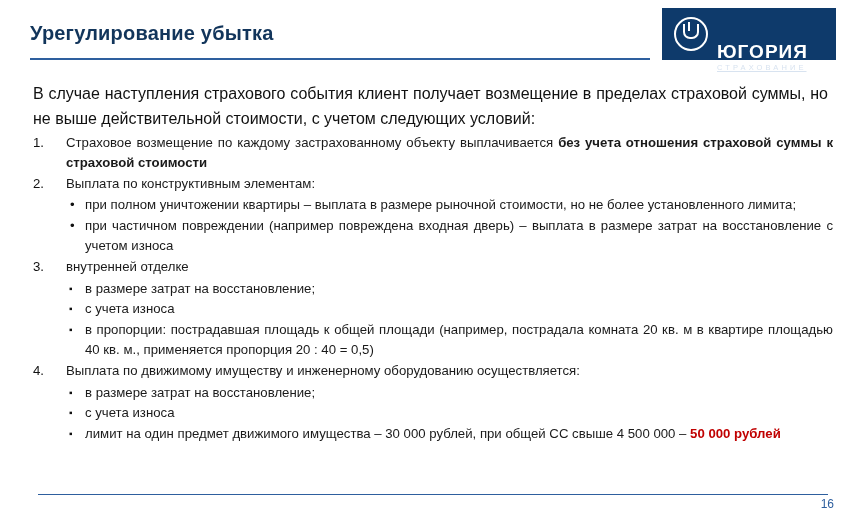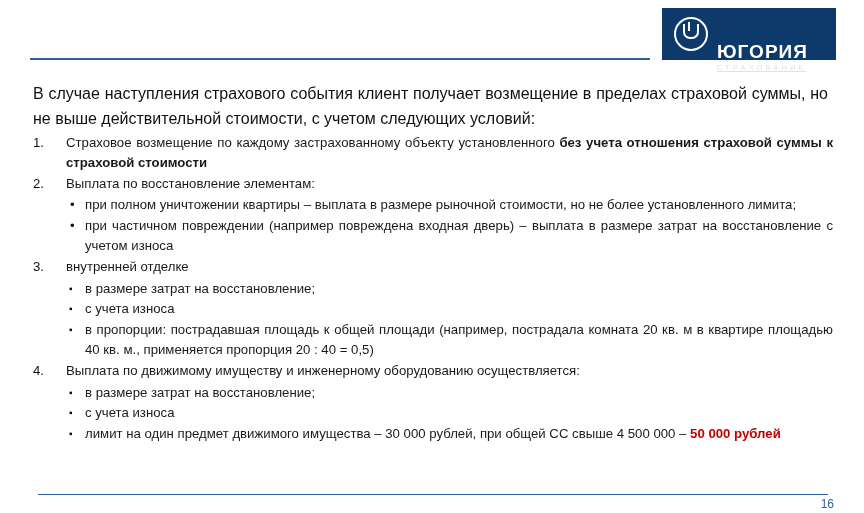--- a/index.html
+++ b/index.html
@@ -178,42 +178,43 @@
     bottom: 2px;
     font-size: 12px;
     color: #2e5f9e;
   }
 </style>
 </head>
 <body>
 
 <div class="slide">
 
+  <div class="title">Урегулирование убытка</div>
   <div class="title-rule"></div>
 
   <div class="logo">
     <div class="logo-mark"></div>
     <div class="logo-text">
       <div class="logo-name">ЮГОРИЯ</div>
       <div class="logo-sub">СТРАХОВАНИЕ</div>
     </div>
   </div>
 
   <div class="intro">В случае наступления страхового события клиент получает возмещение в пределах страховой суммы, но не выше действительной стоимости, с учетом следующих условий:</div>
 
   <div class="list">
 
     <div class="li">
       <div class="li-num">1.</div>
-      <div class="li-body"><span>Страховое возмещение по каждому застрахованному объекту установленного </span><b>без учета отношения страховой суммы к страховой стоимости</b></div>
+      <div class="li-body"><span>Страховое возмещение по каждому застрахованному объекту выплачивается </span><b>без учета отношения страховой суммы к страховой стоимости</b></div>
     </div>
 
     <div class="li">
       <div class="li-num">2.</div>
-      <div class="li-body">Выплата по восстановление элементам:</div>
+      <div class="li-body">Выплата по конструктивным элементам:</div>
     </div>
     <div class="sub">
       <div class="sub-li">
         <div class="bullet-dot">•</div>
         <div class="sub-text">при полном уничтожении квартиры – выплата в размере рыночной стоимости, но не более установленного лимита;</div>
       </div>
       <div class="sub-li">
         <div class="bullet-dot">•</div>
         <div class="sub-text">при частичном повреждении (например повреждена входная дверь) – выплата в размере затрат на восстановление с учетом износа</div>
       </div>

